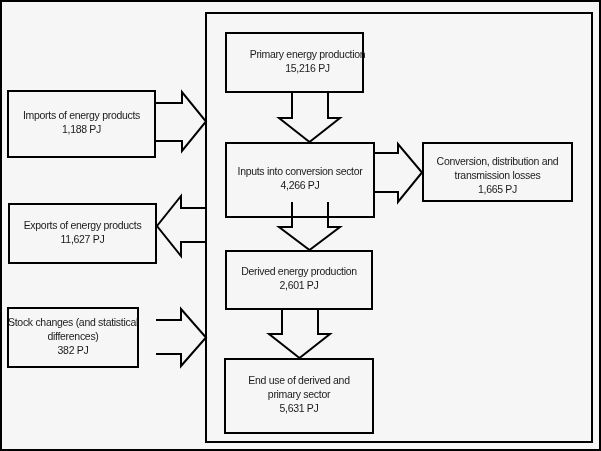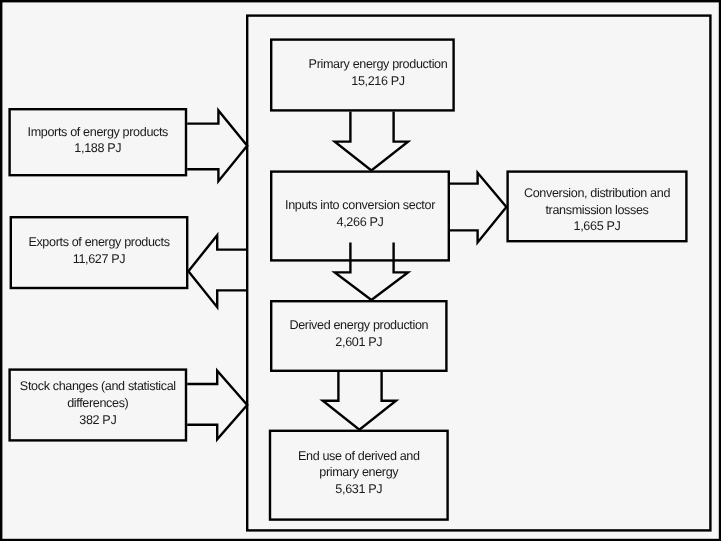--- a/index.html
+++ b/index.html
@@ -51,24 +51,24 @@
     z-index: 3;
     background: transparent;
   }
   .node .line {
     font-size: 10.5px;
     letter-spacing: -0.3px;
     line-height: 14px;
     white-space: nowrap;
   }
   
-  .n-imports    { left: 7px;   top: 90px;  width: 149px; height: 57px; }
-  .n-exports    { left: 8px;   top: 180px; width: 149px; height: 61px; }
-  .n-stock      { left: 7px;   top: 307px; width: 149px; height: 61px; }
-  .n-primary    { left: 225px; top: 32px;  width: 154px; height: 61px; padding-left: 26px; }
+  .n-imports    { left: 7px;   top: 90px;  width: 149px; height: 68px; }
+  .n-exports    { left: 8px;   top: 203px; width: 149px; height: 61px; }
+  .n-stock      { left: 7px;   top: 307px; width: 132px; height: 61px; }
+  .n-primary    { left: 225px; top: 32px;  width: 139px; height: 61px; padding-left: 26px; }
   .n-inputs     { left: 225px; top: 142px; width: 150px; height: 76px; }
   .n-conversion { left: 422px; top: 142px; width: 151px; height: 60px; justify-content: flex-end; }
   .n-derived    { left: 225px; top: 250px; width: 148px; height: 60px; text-align: center; }
   .n-enduse     { left: 224px; top: 358px; width: 150px; height: 76px; }
 </style>
 </head>
 <body>
 
 <div class="canvas">
 
@@ -118,17 +118,17 @@
     <div class="line">1,665 PJ</div>
   </div>
 
   <div class="node n-derived">
     <div class="line">Derived energy production</div>
     <div class="line">2,601 PJ</div>
   </div>
 
   <div class="node n-enduse">
     <div class="line">End use of derived and</div>
-    <div class="line">primary energy</div>
+    <div class="line">primary sector</div>
     <div class="line">5,631 PJ</div>
   </div>
 
 </div>
 
 </body></html>

